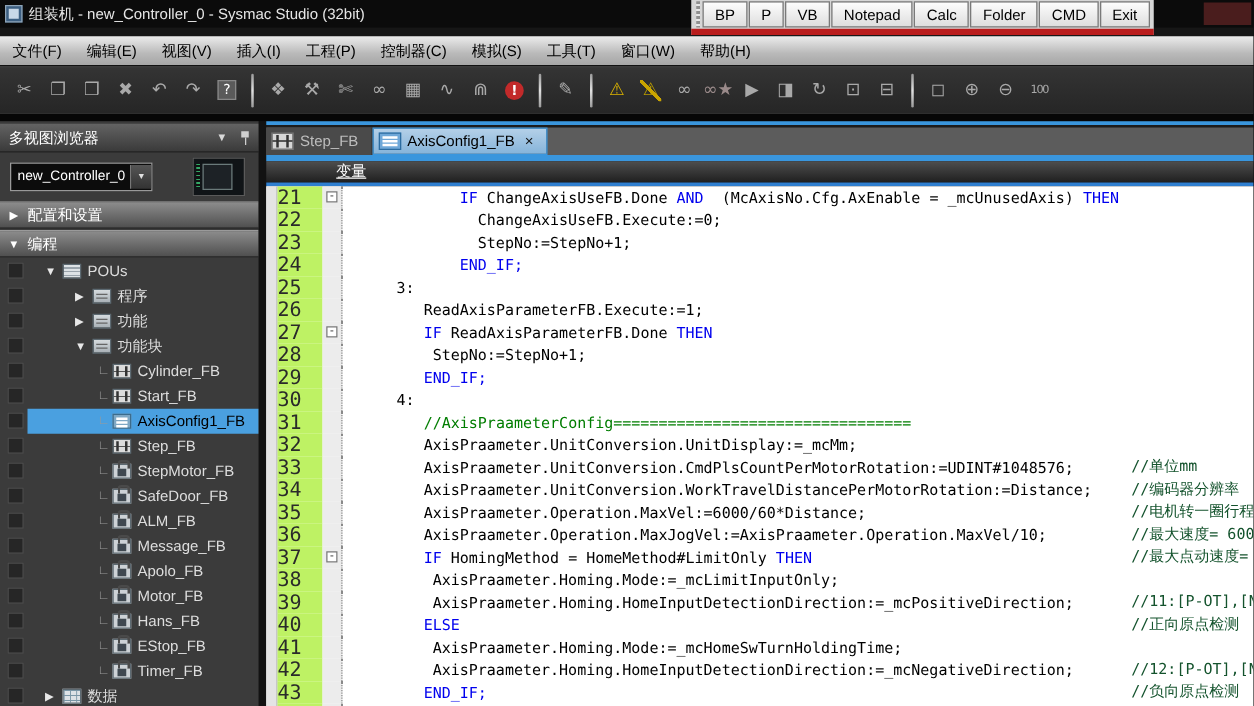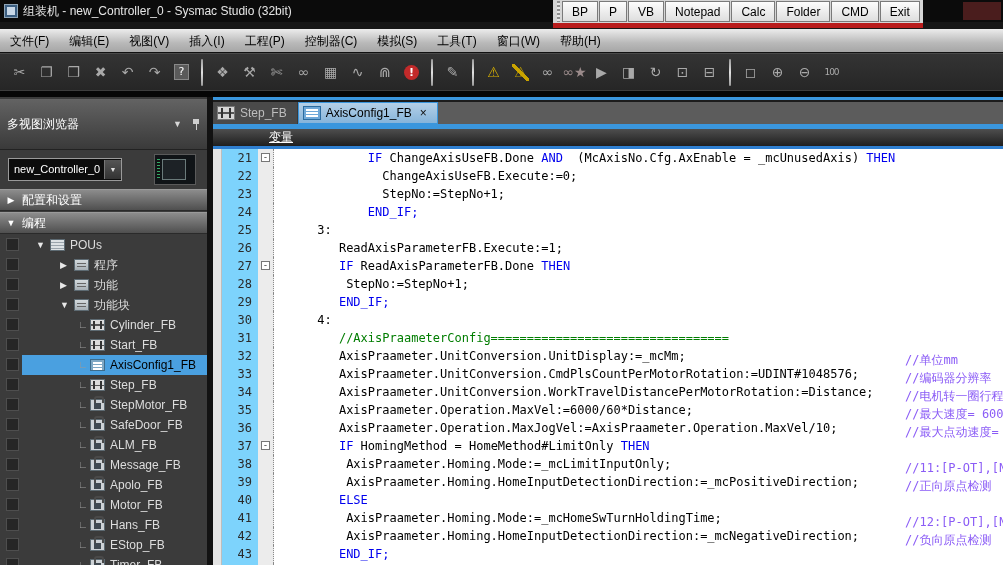--- a/index.html
+++ b/index.html
@@ -29,21 +29,21 @@
   .tb-btn.badge span{background:#c22a2a;color:#fff;border-radius:50%;width:15px;height:15px;line-height:15px;text-align:center;font-size:11px;font-weight:bold;}
   .tb-btn.slash::after{content:"";position:absolute;left:5px;top:5px;width:17px;height:17px;
           background:linear-gradient(45deg,transparent 44%,#caa400 44% 56%,transparent 56%);}
   .tb-btn.small{font-size:9px;letter-spacing:-1px;}
   .gap2{height:6px;background:#060606;border-top:1px solid #3d3d3d;}
   
   .main{display:flex;height:470px;}
   
   .sidebar{width:207px;background:#3b3b3b;flex:none;display:flex;flex-direction:column;overflow:hidden;}
   .sb-header{height:22px;margin-top:2px;background:linear-gradient(#636363,#3a3a3a);border-bottom:1px solid #222;
-             color:#fff;font-size:12px;display:flex;align-items:center;padding:14px 7px;}
+             color:#fff;font-size:12px;display:flex;align-items:center;padding:0 7px;}
   .sb-header .lbl{flex:1;}
   .sb-chev{color:#d8d8d8;font-size:9px;margin-right:10px;}
   .pin{width:8px;height:11px;position:relative;}
   .pin::before{content:"";position:absolute;left:1px;top:0;width:6px;height:5px;background:#cfcfcf;}
   .pin::after{content:"";position:absolute;left:3.5px;top:5px;width:1.5px;height:6px;background:#cfcfcf;}
   .sb-ctrl-row{height:30px;margin:4px 4px 2px 8px;display:flex;align-items:center;}
   .ctrl-dd{width:107px;height:21px;background:#0c0c0c;border:1px solid #9a9a9a;color:#fff;font-size:11px;
            display:flex;align-items:center;padding-left:5px;}
   .ctrl-dd .txt{flex:1;white-space:nowrap;overflow:hidden;}
   .dd-arrow{width:16px;height:19px;background:linear-gradient(#555,#333);display:flex;align-items:center;justify-content:center;
@@ -94,26 +94,26 @@
   .tabic-st{background:#6fa8d8;border-color:#2c6ca0;}
   .tabic-st::before{content:"";position:absolute;left:2px;right:2px;top:2px;height:2px;background:#fff;box-shadow:0 3px 0 #fff,0 6px 0 #fff;}
   .tab-close{margin-left:8px;font-size:12px;color:#111;}
   .tab-bluebar{height:5px;background:#3a96dd;}
   .var-bar{height:17px;line-height:17px;background:linear-gradient(#4e4e4e,#1f1f1f);color:#fff;font-size:12px;padding-left:56px;text-decoration:underline;}
   .var-blueline{height:3px;background:#2f7fd0;}
   .code-region{flex:1;background:#fff;position:relative;overflow:hidden;}
   .vstrip{position:absolute;left:0;top:0;bottom:0;width:8px;background:#e4e4e4;border-right:1px solid #bdbdbd;}
   .code-scroll{margin-left:9px;}
   .code-row{display:flex;height:18px;line-height:18px;font-family:"DejaVu Sans Mono",monospace;font-size:12px;position:relative;}
-  .ln{width:36px;background:#7dd3fc;text-align:right;padding-right:6px;color:#2a2a2a;font-size:12px;flex:none;box-sizing:border-box;}
+  .ln{width:36px;background:#bef264;text-align:left;padding-right:6px;color:#2a2a2a;font-size:16px;flex:none;box-sizing:border-box;}
   .foldcol{width:16px;background:#ececec;border-right:1px dotted #8a8a8a;flex:none;position:relative;box-sizing:border-box;}
   .foldbox{position:absolute;left:3px;top:4px;width:9px;height:9px;border:1px solid #777;background:#fff;font-size:9px;line-height:7px;text-align:center;color:#333;box-sizing:border-box;}
   .codetext{white-space:pre;padding-left:4px;margin-left:32px;}
   .tok-k{color:#0000ee;} .tok-c{color:#000;} .tok-g{color:#007d00;}
-  .rcmt{position:absolute;left:683px;top:4px;color:#8b5cf6;white-space:pre;font-family:"DejaVu Sans Mono","DejaVu Sans",monospace;}
+  .rcmt{position:absolute;left:683px;top:17px;color:#14532d;white-space:pre;font-family:"DejaVu Sans Mono","DejaVu Sans",monospace;}
 </style>
 </head>
 <body>
 
 <div id="app">
 
   <div class="titlebar">
     <span class="app-icon"></span>
     <span class="title-text">组装机 - new_Controller_0 - Sysmac Studio (32bit)</span>
     <div class="taskbar">

